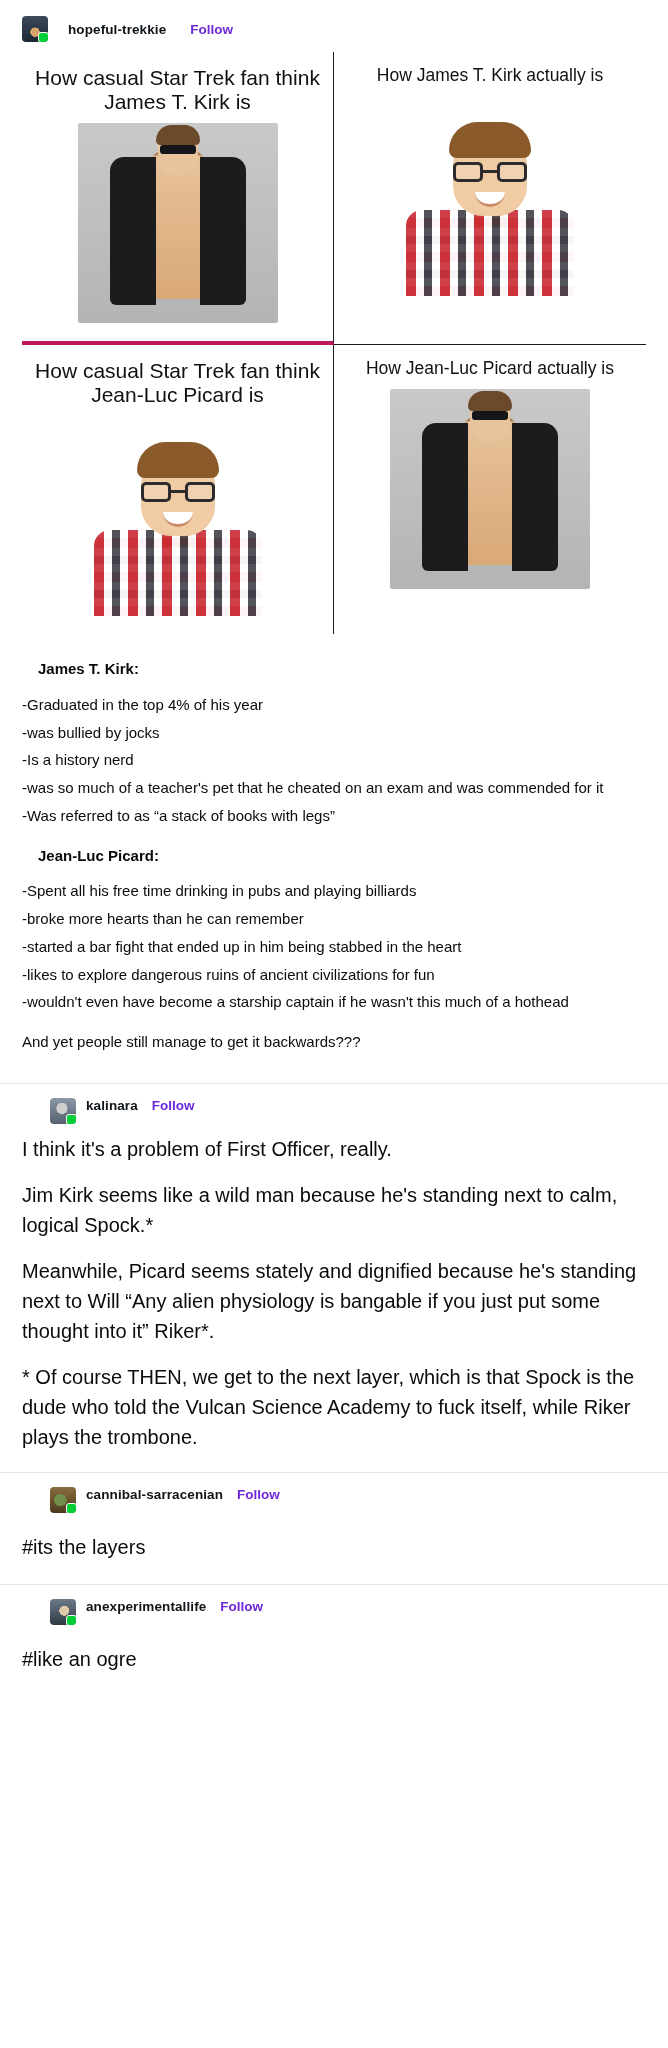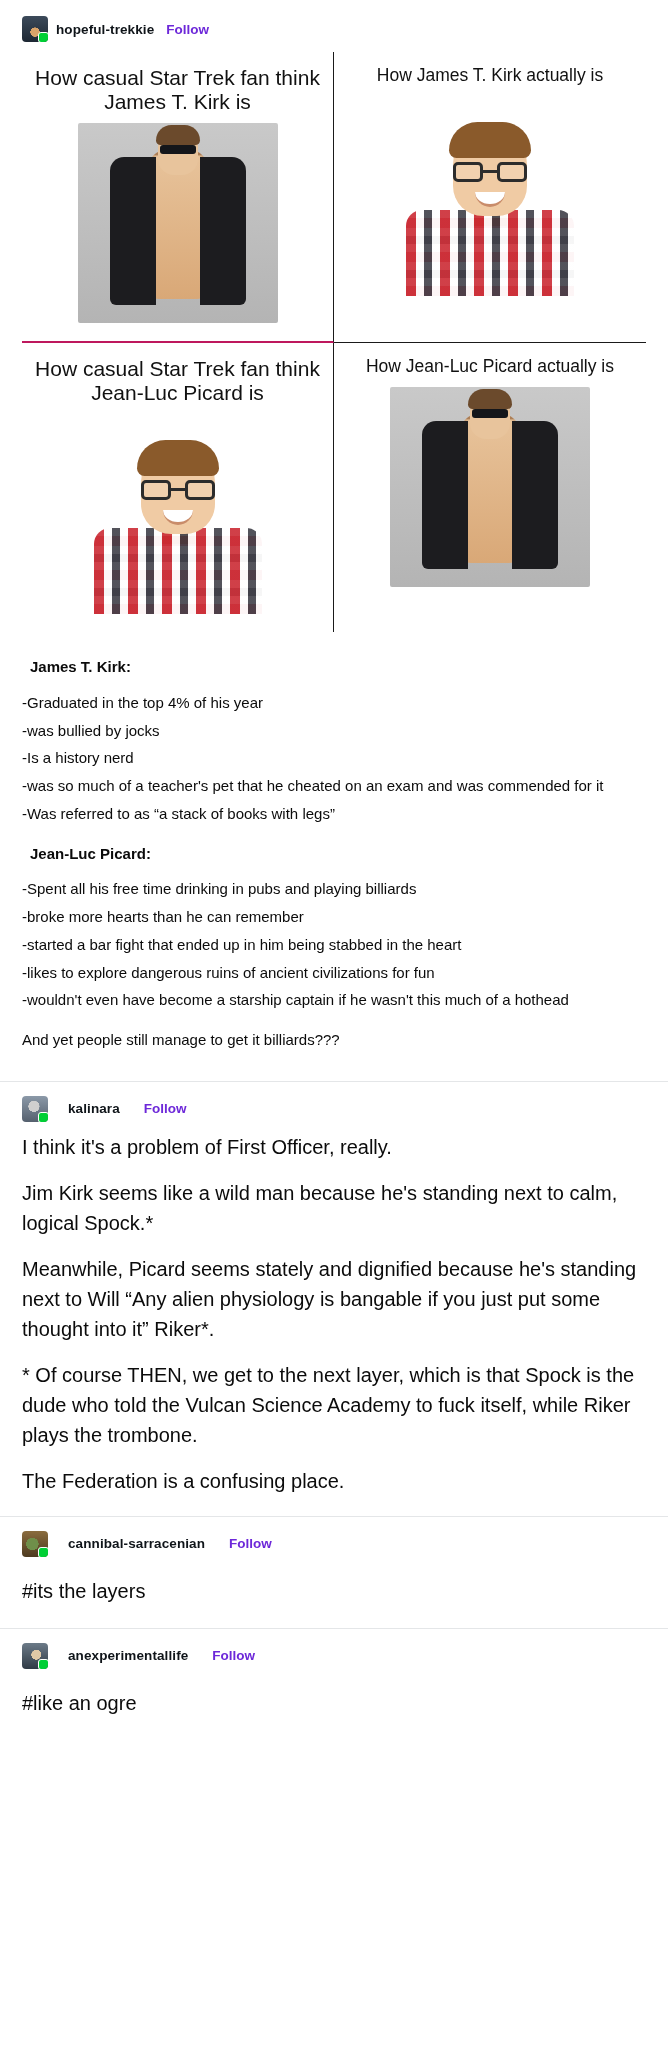--- a/index.html
+++ b/index.html
@@ -19,21 +19,21 @@
     background: #ffffff;
     position: relative;
     overflow: hidden;
   }
 
   
   .post-header {
     display: flex;
     align-items: center;
     padding: 16px 22px 10px 22px;
-    gap: 8px;
+    gap: 20px;
   }
   .avatar {
     width: 26px;
     height: 26px;
     border-radius: 4px;
     flex: 0 0 auto;
     position: relative;
     overflow: hidden;
     background: #2b3a4a;
   }
@@ -280,43 +280,44 @@
 
   
   .body-text {
     padding: 14px 22px 10px 22px;
     font-size: 15px;
     line-height: 1.45;
     color: #0b0b0b;
   }
   .body-text .lead {
     font-weight: bold;
-    margin: 10px 0 14px 8px;
+    margin: 10px 0 14px 16px;
   }
   .body-text p {
     margin: 0 0 14px 0;
   }
   .body-text .lines {
     margin: 0 0 18px 0;
   }
   .body-text .lines div {
     margin: 0 0 6px 0;
   }
 
   
   .divider {
     height: 1px;
     background: #e4e6e8;
     margin: 6px 0 0 0;
   }
   .reblog-header {
     display: flex;
-    align-items: center;
-    gap: 20px;
+    align-items: flex-start;
+    gap: 10px;
     padding: 14px 22px 8px 22px;
+    margin-left: 28px;
   }
   .reblog-body {
     padding: 2px 22px 14px 22px;
     font-size: 20px;
     line-height: 1.5;
   }
   .reblog-body p {
     margin: 0 0 16px 0;
   }
   .reblog-body p:last-child {
@@ -337,21 +338,21 @@
     <div class="avatar av1">
       <span class="badge"></span>
     </div>
     <span class="username">hopeful-trekkie</span>
     <span class="follow-link">Follow</span>
   </div>
 
   <div class="meme">
     <div class="meme-grid">
 
-      <div class="cell left row-top-cell" style="border-right:1px solid #1a1a1a;border-bottom:2px solid #be185d;text-align:center;">
+      <div class="cell left row-top-cell" style="border-right:1px solid #1a1a1a;border-bottom:4px solid #be185d;text-align:center;">
         <div class="cell-caption">How casual Star Trek fan think James T. Kirk is</div>
         <div class="photo buff">
           <span class="hair"></span>
           <span class="head"></span>
           <span class="shades"></span>
         </div>
       </div>
 
       <div class="cell" style="border-bottom:1px solid #1a1a1a;">
         <div class="cell-caption small">How James T. Kirk actually is</div>
@@ -409,37 +410,36 @@
 
     <div class="lead">Jean-Luc Picard:</div>
     <div class="lines">
       <div>-Spent all his free time drinking in pubs and playing billiards</div>
       <div>-broke more hearts than he can remember</div>
       <div>-started a bar fight that ended up in him being stabbed in the heart</div>
       <div>-likes to explore dangerous ruins of ancient civilizations for fun</div>
       <div>-wouldn't even have become a starship captain if he wasn't this much of a hothead</div>
     </div>
 
-    <p>And yet people still manage to get it billiards???</p>
+    <p>And yet people still manage to get it backwards???</p>
   </div>
 
   <div class="divider"></div>
   <div class="reblog-header">
     <div class="avatar av2">
       <span class="badge"></span>
     </div>
     <span class="username">kalinara</span>
     <span class="follow-link">Follow</span>
   </div>
   <div class="reblog-body">
     <p>I think it's a problem of First Officer, really.</p>
     <p>Jim Kirk seems like a wild man because he's standing next to calm, logical Spock.*</p>
     <p>Meanwhile, Picard seems stately and dignified because he's standing next to Will “Any alien physiology is bangable if you just put some thought into it” Riker*.</p>
     <p>* Of course THEN, we get to the next layer, which is that Spock is the dude who told the Vulcan Science Academy to fuck itself, while Riker plays the trombone.</p>
-    <p>The Federation is a confusing place.</p>
   </div>
 
   <div class="divider"></div>
   <div class="reblog-header">
     <div class="avatar av3">
       <span class="badge"></span>
     </div>
     <span class="username">cannibal-sarracenian</span>
     <span class="follow-link">Follow</span>
   </div>

